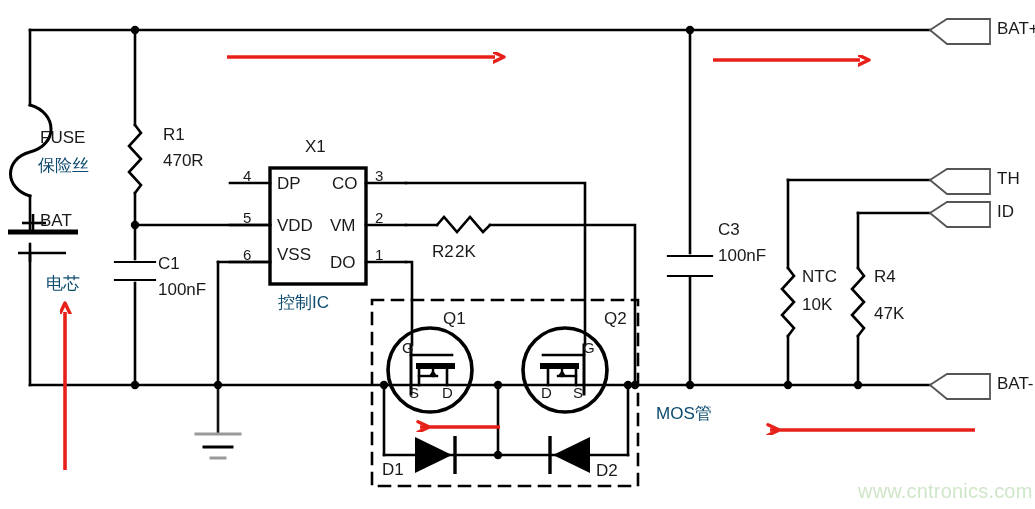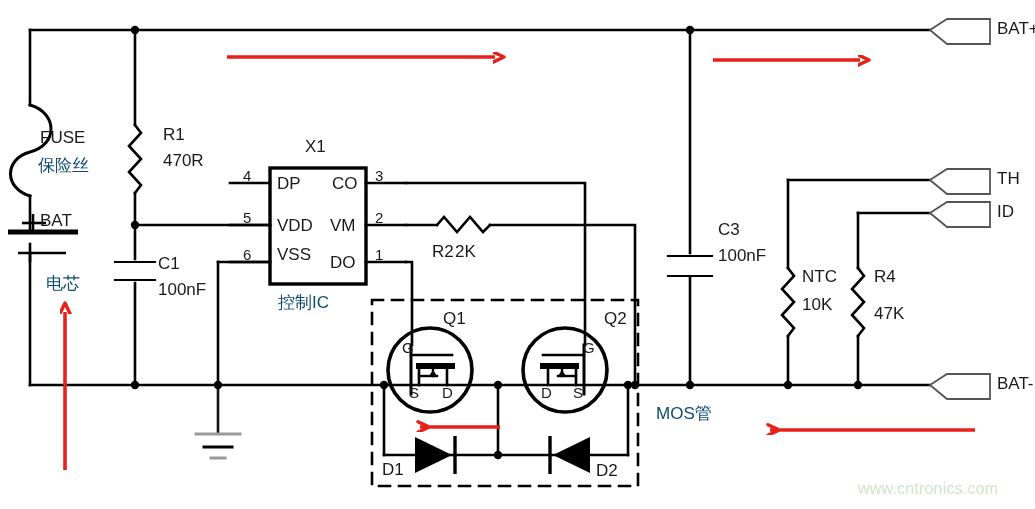--- a/index.html
+++ b/index.html
@@ -3,21 +3,21 @@
 <meta charset="utf-8">
 <style>
   html,body{margin:0;padding:0;background:#ffffff;}
   body{width:1035px;height:509px;overflow:hidden;
        font-family:"Liberation Sans","DejaVu Sans",sans-serif;}
   #stage{position:relative;width:1035px;height:509px;background:#fff;}
   #schematic{position:absolute;left:0;top:0;width:1035px;height:509px;}
   .lbl{position:absolute;font-size:17px;color:#1a1a1a;white-space:nowrap;line-height:1;}
   .lbl.cn{color:#0c4a6e;}
   .lbl.small{font-size:15px;}
-  .wm{position:absolute;font-size:16px;color:#cfe6c8;white-space:nowrap;letter-spacing:.2px;}
+  .wm{position:absolute;font-size:20px;color:#cfe6c8;white-space:nowrap;letter-spacing:.2px;}
 </style>
 </head>
 <body>
 
 <div id="stage">
 
   <svg id="schematic" viewBox="0 0 1035 509">
     <defs>
       <marker id="rarrow" markerWidth="13" markerHeight="13" refX="2" refY="5.2" orient="auto" markerUnits="userSpaceOnUse">
         <path d="M0,0 L11,5.2 L0,10.4" fill="none" stroke="#e8201a" stroke-width="3.4" stroke-linecap="round" stroke-linejoin="round"></path>

